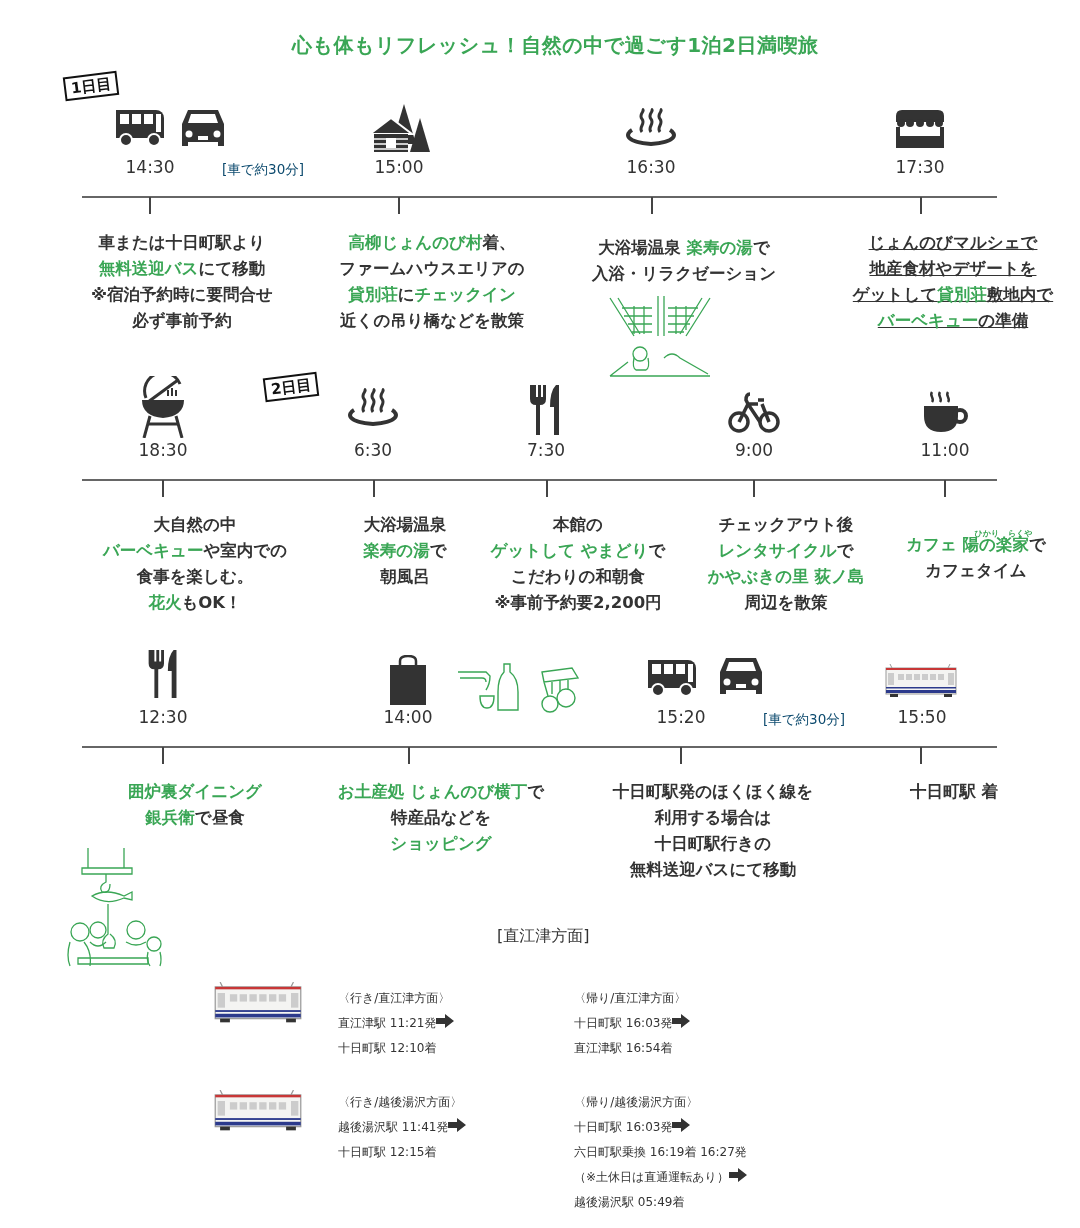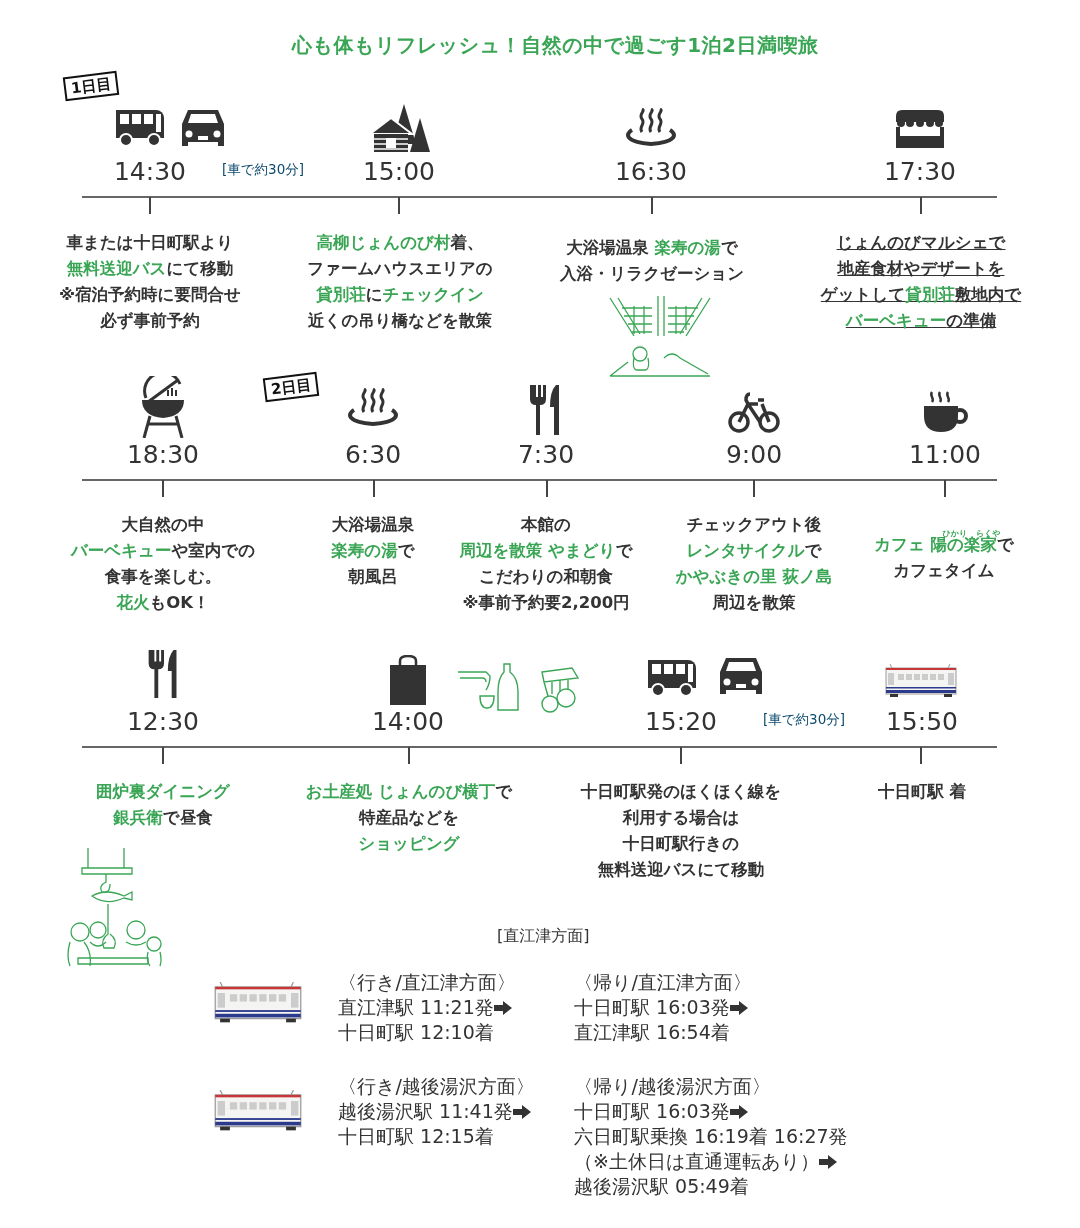--- a/index.html
+++ b/index.html
@@ -1,31 +1,31 @@
 <!DOCTYPE html>
 <html><head>
 <meta charset="utf-8">
 <style>
   html, body { margin:0; padding:0; background:#ffffff; }
   body { width:1080px; height:1228px; position:relative; overflow:hidden;
          font-family:"DejaVu Sans","Liberation Sans",sans-serif; color:#333333; }
   .abs { position:absolute; }
   .title { left:292px; top:32px; font-size:20px; font-weight:bold; color:#3aa655; letter-spacing:0.5px; white-space:nowrap; }
   .badge { border:2px solid #111; background:#fff; font-size:15px; font-weight:bold; color:#111; padding:1px 5px; transform:rotate(-7deg); white-space:nowrap; line-height:18px; }
-  .time { font-size:25px; color:#333; text-align:center; width:120px; margin-left:-60px; white-space:nowrap; }
+  .time { font-size:17px; color:#333; text-align:center; width:120px; margin-left:-60px; white-space:nowrap; }
   .note { font-size:13.5px; color:#0c4a6e; white-space:nowrap; }
   .hline { height:2px; background:#666; }
   .tick { width:1.5px; height:17px; background:#444; }
-  .desc { font-size:16.5px; font-weight:bold; line-height:26px; color:#333; text-align:center; width:300px; margin-left:-150px; white-space:nowrap; }
+  .desc { font-size:16.5px; font-weight:bold; line-height:26px; color:#333; text-align:center; width:300px; margin-left:-150px; white-space:nowrap;padding-left:32px; }
   .g { color:#3aa655; }
   .icon { position:absolute; }
   .ruby { position:relative; display:inline-block; }
   .ruby .rt { position:absolute; top:-11px; left:0; right:0; text-align:center; font-size:8px; color:#3aa655; font-weight:bold;margin-left:12px; }
   .acc-h { font-size:16px; color:#333; white-space:nowrap; }
-  .acc { font-size:19px; line-height:25px; color:#333; white-space:nowrap; }
+  .acc { font-size:12px; line-height:25px; color:#333; white-space:nowrap;margin-top:16px; }
 </style>
 </head>
 <body>
 
 <div class="abs title">心も体もリフレッシュ！自然の中で過ごす1泊2日満喫旅</div>
 
 <div class="abs badge" style="left:64px;top:74px;">1日目</div>
 <div class="abs badge" style="left:264px;top:375px;">2日目</div>
 
 <svg class="icon" style="left:112px;top:108px;" width="56" height="40" viewBox="0 0 56 40">
@@ -166,21 +166,21 @@
     <div><span>食事を楽しむ。</span></div>
     <div><span class="g">花火</span><span>もOK！</span></div>
   </div>
 <div class="abs desc" style="left:373px;top:512px;">
     <div><span>大浴場温泉</span></div>
     <div><span class="g">楽寿の湯</span><span>で</span></div>
     <div><span>朝風呂</span></div>
   </div>
 <div class="abs desc" style="left:546px;top:512px;text-align:center;">
     <div><span>本館の</span></div>
-    <div><span class="g">周辺を散策 やまどり</span><span>で</span></div>
+    <div><span class="g">ゲットして やまどり</span><span>で</span></div>
     <div><span>こだわりの和朝食</span></div>
     <div><span>※事前予約要2,200円</span></div>
   </div>
 <div class="abs desc" style="left:754px;top:512px;">
     <div><span>チェックアウト後</span></div>
     <div><span class="g">レンタサイクル</span><span>で</span></div>
     <div><span class="g">かやぶきの里 荻ノ島</span></div>
     <div><span>周辺を散策</span></div>
   </div>
 

